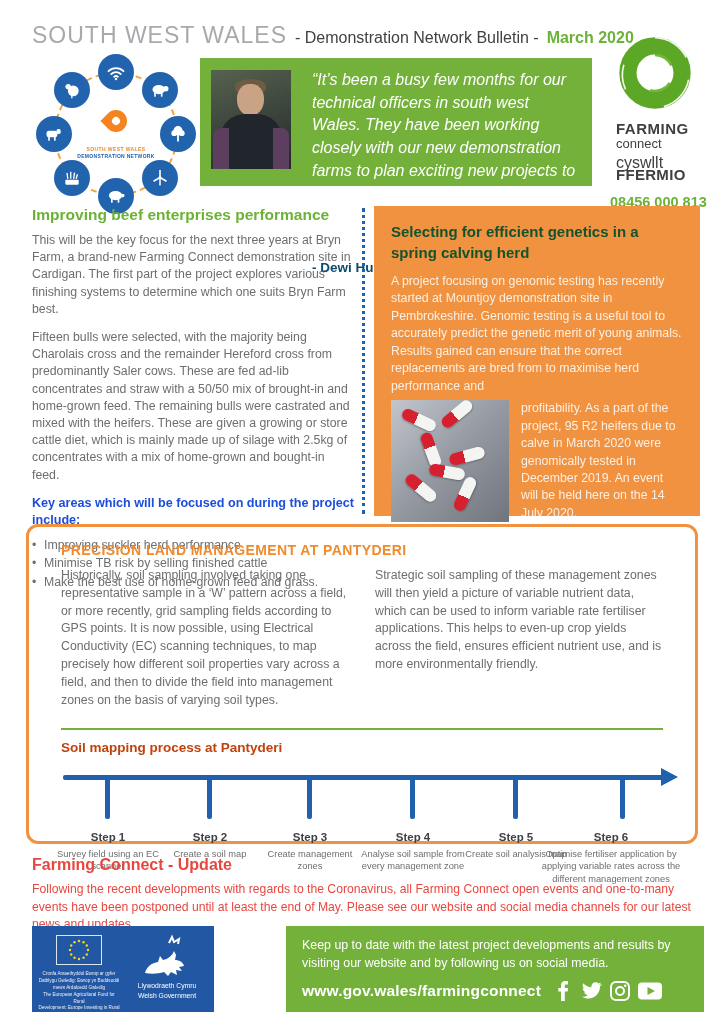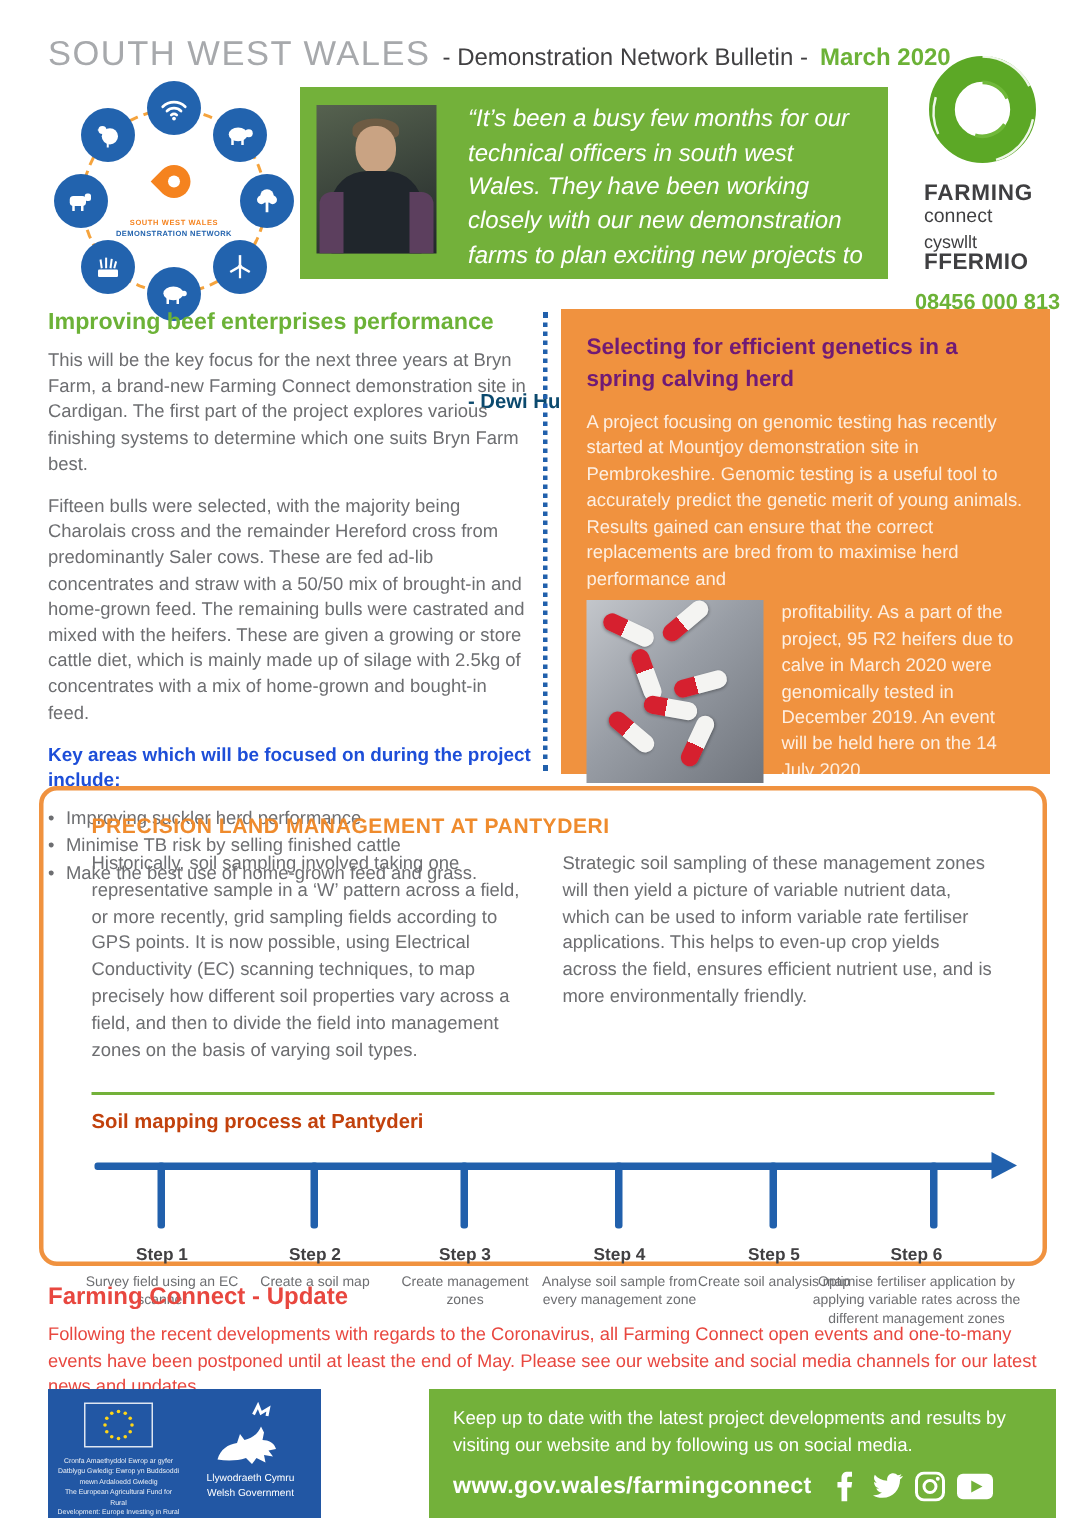--- a/index.html
+++ b/index.html
@@ -32,38 +32,38 @@
   .qp-arm-l { position:absolute; left:2px; top:58px; width:16px; height:41px; background:#5c3f5e; border-radius:8px 0 0 0; }
   .qp-arm-r { position:absolute; left:62px; top:58px; width:16px; height:41px; background:#5c3f5e; border-radius:0 8px 0 0; }
   .quote-text { margin-left:100px; font-size:16px; font-style:italic; color:#ffffff; line-height:1.42; }
   .quote-attr { margin-left:100px; margin-top:9px; font-size:13.5px; color:#0c4a6e; font-weight:bold; }
 
   
   .brand { position:absolute; left:606px; top:28px; width:100px; text-align:left; }
   .brand svg.swirl { position:absolute; left:8px; top:4px; }
   .brand .b1 { position:absolute; left:10px; top:92px; font-size:15px; font-weight:bold; color:#3f3f41; letter-spacing:.5px; }
   .brand .b2 { position:absolute; left:10px; top:108px; font-size:13px; color:#3f3f41; }
-  .brand .b3 { position:absolute; left:10px; top:126px; font-size:12px; color:#3f3f41; }
+  .brand .b3 { position:absolute; left:10px; top:126px; font-size:16px; color:#3f3f41; }
   .brand .b4 { position:absolute; left:10px; top:138px; font-size:15px; font-weight:bold; color:#3f3f41; letter-spacing:.3px; }
   .brand .phone { position:absolute; left:4px; top:166px; font-size:14.5px; font-weight:bold; color:#6CB237; white-space:nowrap; }
 
   
   .beef { position:absolute; left:32px; top:206px; width:322px; }
   .beef h2 { font-size:15.5px; font-weight:bold; color:#6CB237; margin-bottom:8px; }
   .beef p { font-size:12.3px; color:#6D6E71; line-height:1.4; margin-bottom:11px; }
   .beef h3 { font-size:12.6px; font-weight:bold; color:#1d4ed8; line-height:1.35; margin-bottom:7px; }
   .beef ul { list-style:none; }
   .beef li { font-size:12.3px; color:#6D6E71; line-height:1.5; padding-left:12px; position:relative; }
   .beef li::before { content:"•"; position:absolute; left:0; color:#6D6E71; }
 
   .divider-dotted { position:absolute; left:362px; top:208px; height:306px; width:0; border-left:3px dotted #2160AC; }
 
   
   .genetics { position:absolute; left:374px; top:206px; width:326px; height:310px; background:#F0923F; padding:15px 17px; }
-  .genetics h2 { font-size:15px; font-weight:bold; color:#701a75; line-height:1.4; margin-bottom:10px; }
+  .genetics h2 { font-size:15px; font-weight:bold; color:#14532d; line-height:1.4; margin-bottom:10px; }
   .genetics .gbody { font-size:12.3px; color:rgba(255,255,255,0.85); line-height:1.42; }
   .gen-row { display:flex; margin-top:5px; }
   .tubes-photo { flex:0 0 118px; height:122px; background:linear-gradient(135deg,#c3c6cb 0%,#989da5 45%,#70757d 100%); position:relative; overflow:hidden; }
   .tube { position:absolute; width:36px; height:12px; border-radius:6px; background:linear-gradient(90deg,#D6202F 0 42%,#f4f4f2 42% 100%); box-shadow:0 1px 2px rgba(0,0,0,.3); }
   .gen-col { margin-left:12px; flex:1; }
   .gen-caption { margin-top:16px; font-size:10.5px; font-style:italic; color:#ffffff; white-space:pre-line; line-height:1.4; }
 
   
   .pantyderi { position:absolute; left:26px; top:524px; width:672px; height:320px; border:3px solid #F0923F; border-radius:12px; padding:15px 32px; }
   .pantyderi h2 { font-size:14px; font-weight:bold; color:#EF8B2D; letter-spacing:.4px; margin-bottom:9px; }

